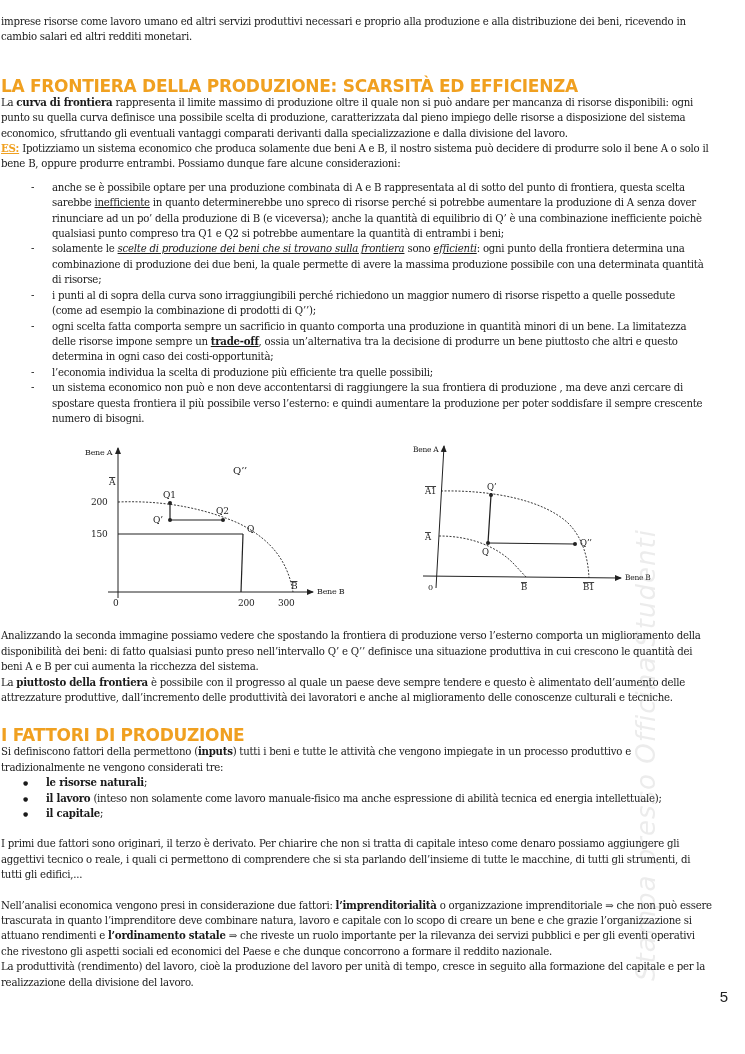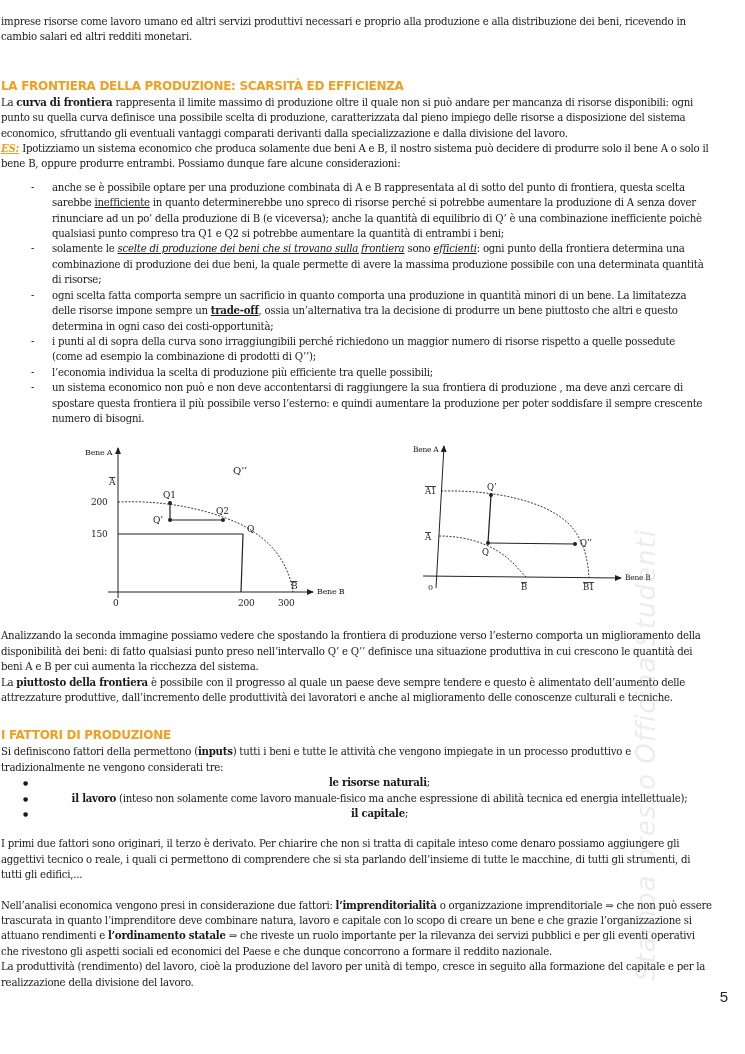--- a/index.html
+++ b/index.html
@@ -1,28 +1,28 @@
 <!DOCTYPE html>
 <html><head>
 <meta charset="utf-8">
 <style>
   html, body { margin: 0; padding: 0; background: #ffffff; }
   body { width: 745px; height: 1054px; position: relative; overflow: hidden;
          font-family: "DejaVu Serif", "Liberation Serif", serif; color: #1a1a1a; }
   .page { position: absolute; left: 1px; top: 14px; width: 712px; font-size: 10.2px; line-height: 15.4px; letter-spacing: -0.25px; }
   p { margin: 0; }
-  .h { font-family: "DejaVu Sans", "Liberation Sans", sans-serif; font-weight: bold; color: #f0a020; font-size: 12px; letter-spacing: -0.3px; margin: 0 0 1px 0; line-height: 16px; }
-  .es { color: #f0a020; font-weight: bold; font-style: italic; text-decoration: underline; margin-top: 20px; }
+  .h { font-family: "DejaVu Sans", "Liberation Sans", sans-serif; font-weight: bold; color: #f0a020; font-size: 17px; letter-spacing: -0.3px; margin: 0 0 1px 0; line-height: 16px; }
+  .es { color: #f0a020; font-weight: bold; text-decoration: underline; margin-top: 20px; }
   b { font-weight: bold; }
   u { text-decoration: underline; }
   ul.dash { list-style: none; margin: 8px; padding: 0; }
   ul.dash li { position: relative; padding-left: 43px; }
   ul.dash li::before { content: "-"; position: absolute; left: 22px; top: 0; }
   ul.dot { list-style: none; margin: 0; padding: 0; }
-  ul.dot li { position: relative; padding-left: 45px; text-align: center; }
+  ul.dot li { position: relative; padding-left: 45px; }
   ul.dot li::before { content: "●"; position: absolute; left: 22px; top: 0; font-size: 6px; }
   .charts { position: relative; height: 190px; margin-top: 12px; }
   .chart { position: absolute; top: 0; }
   .chart svg text { font-family: "DejaVu Serif", "Liberation Serif", serif; fill: #222; }
   .pagenum { position: absolute; right: 17px; top: 988px; font-family: "Liberation Sans", sans-serif; font-size: 15px; color: #222; }
   .watermark { position: absolute; left: 616px; top: 540px; width: 60px; height: 430px; }
   .watermark span { position: absolute; left: 50%; top: 50%; transform: translate(-50%,-50%) rotate(-90deg);
       white-space: nowrap; font-family: "DejaVu Sans", sans-serif; font-style: italic; font-size: 26px; color: rgba(150,150,150,0.18); letter-spacing: 1px; }
   .gap-s { height: 15px; }
   .gap-m { height: 33px; }
@@ -36,22 +36,22 @@
 
   <div class="gap-m"></div>
 
   <h2 class="h">LA FRONTIERA DELLA PRODUZIONE: SCARSITÀ ED EFFICIENZA</h2>
   <p><span>La </span><b>curva di frontiera</b><span> rappresenta il limite massimo di produzione oltre il quale non si può andare per mancanza di risorse disponibili: ogni punto su quella curva definisce una possibile scelta di produzione, caratterizzata dal pieno impiego delle risorse a disposizione del sistema economico, sfruttando gli eventuali vantaggi comparati derivanti dalla specializzazione e dalla divisione del lavoro.</span></p>
   <p><span class="es">ES:</span><span> Ipotizziamo un sistema economico che produca solamente due beni A e B, il nostro sistema può decidere di produrre solo il bene A o solo il bene B, oppure produrre entrambi. Possiamo dunque fare alcune considerazioni:</span></p>
 
   <ul class="dash">
     <li><span>anche se è possibile optare per una produzione combinata di A e B rappresentata al di sotto del punto di frontiera, questa scelta sarebbe </span><u>inefficiente</u><span> in quanto determinerebbe uno spreco di risorse perché si potrebbe aumentare la produzione di A senza dover rinunciare ad un po’ della produzione di B (e viceversa); anche la quantità di equilibrio di Q’ è una combinazione inefficiente poichè qualsiasi punto compreso tra Q1 e Q2 si potrebbe aumentare la quantità di entrambi i beni;</span></li>
     <li><span>solamente le </span><u style="font-style:italic">scelte di produzione dei beni che si trovano sulla frontiera</u><span> sono </span><u style="font-style:italic">efficienti</u><span>: ogni punto della frontiera determina una combinazione di produzione dei due beni, la quale permette di avere la massima produzione possibile con una determinata quantità di risorse;</span></li>
+    <li>i punti al di sopra della curva sono irraggiungibili perché richiedono un maggior numero di risorse rispetto a quelle possedute (come ad esempio la combinazione di prodotti di Q’’);</li>
     <li><span>ogni scelta fatta comporta sempre un sacrificio in quanto comporta una produzione in quantità minori di un bene. La limitatezza delle risorse impone sempre un </span><b><u>trade-off</u></b><span>, ossia un’alternativa tra la decisione di produrre un bene piuttosto che altri e questo determina in ogni caso dei costi-opportunità;</span></li>
-    <li>i punti al di sopra della curva sono irraggiungibili perché richiedono un maggior numero di risorse rispetto a quelle possedute (come ad esempio la combinazione di prodotti di Q’’);</li>
     <li>l’economia individua la scelta di produzione più efficiente tra quelle possibili;</li>
     <li>un sistema economico non può e non deve accontentarsi di raggiungere la sua frontiera di produzione , ma deve anzi cercare di spostare questa frontiera il più possibile verso l’esterno: e quindi aumentare la produzione per poter soddisfare il sempre crescente numero di bisogni.</li>
   </ul>
 
   <div class="charts">
 
     <div class="chart" style="left:72px; width:300px; height:175px;">
       <svg width="300" height="175" viewBox="0 0 300 175">
         <defs>
           <marker id="arr1" markerWidth="8" markerHeight="8" refX="6" refY="4" orient="auto">

